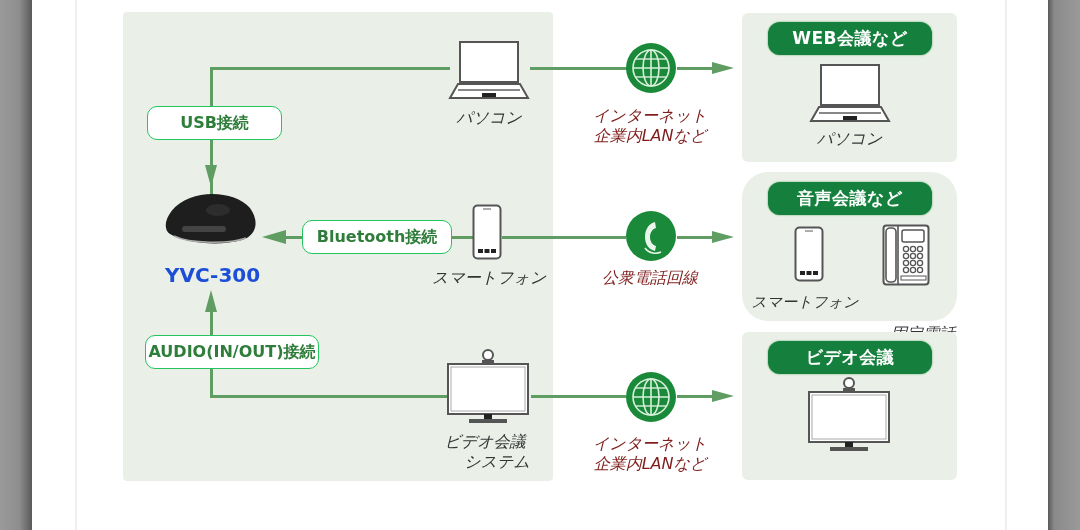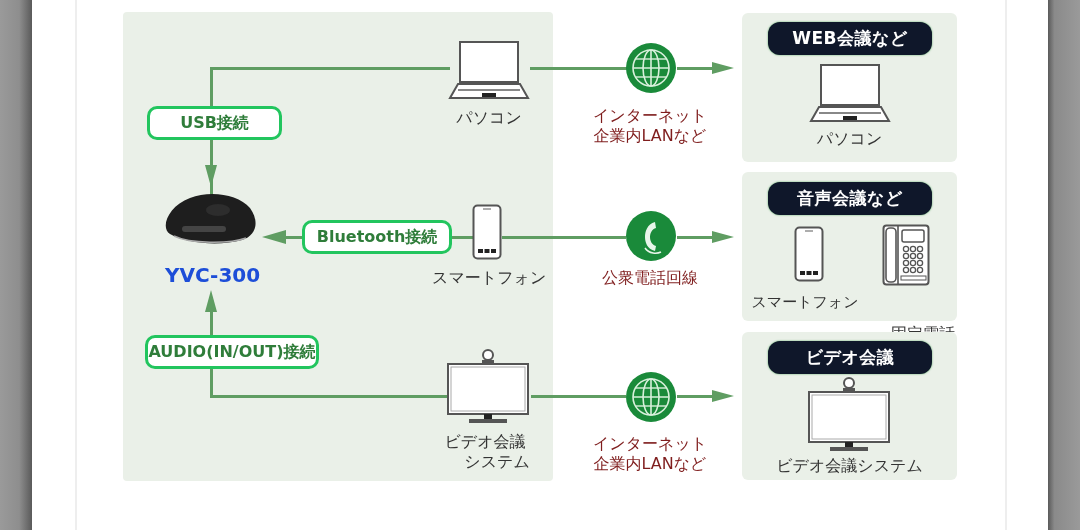--- a/index.html
+++ b/index.html
@@ -11,28 +11,28 @@
   .side-bar-right { position: absolute; left: 1048px; top: 0; width: 32px; height: 530px;
     background: linear-gradient(to right, #5a5a5a 0%, #8a8a8a 20%, #9a9a9a 100%); }
   .page { position: absolute; left: 32px; top: 0; width: 1016px; height: 530px; background: #ffffff; }
   .page-rule { position: absolute; top: 0; width: 2px; height: 530px; background: #eeeeee; }
 
   .panel-left { position: absolute; left: 123px; top: 12px; width: 430px; height: 469px;
     background: #eaf0e8; border-radius: 4px; }
   .result-box { position: absolute; left: 742px; width: 215px; background: #eaf0e8; border-radius: 6px; }
 
   .badge { position: absolute; left: 26px; width: 164px; height: 33px; border-radius: 12px;
-    background: #0f172a; color: #ffffff; font-size: 17px; font-weight: bold;
+    background: #15803d; color: #ffffff; font-size: 17px; font-weight: bold;
     display: flex; align-items: center; justify-content: center; letter-spacing: 0.5px;
     box-shadow: 0 0 2px #4ea35a; }
 
-  .label { position: absolute; font-size: 16px; color: #333333; text-align: center; white-space: nowrap; line-height: 20px; }
+  .label { position: absolute; font-size: 16px; color: #333333; text-align: center; white-space: nowrap; line-height: 20px; font-style: italic; }
   .label-green { color: #7f1d1d; font-weight: bold; }
 
-  .conn-pill { position: absolute; height: 34px; border: 3px solid #22c55e; border-radius: 10px;
+  .conn-pill { position: absolute; height: 34px; border: 1px solid #22c55e; border-radius: 10px;
     background: #ffffff; color: #2f7d3a; font-size: 16px; font-weight: bold;
     display: flex; align-items: center; justify-content: center; white-space: nowrap; }
 
   .line { position: absolute; background: #5f9d62; }
   .arrow-right { position: absolute; width: 0; height: 0; border-top: 6px solid transparent;
     border-bottom: 6px solid transparent; border-left: 22px solid #5f9d62; }
   .arrow-left { position: absolute; width: 0; height: 0; border-top: 7px solid transparent;
     border-bottom: 7px solid transparent; border-right: 24px solid #5f9d62; }
   .arrow-down { position: absolute; width: 0; height: 0; border-left: 6px solid transparent;
     border-right: 6px solid transparent; border-top: 22px solid #5f9d62; }
@@ -147,21 +147,21 @@
   <div class="badge" style="top:9px;">WEB会議など</div>
   <svg class="icon" style="left:67px; top:50px;" width="82" height="62" viewBox="0 0 82 62">
     <rect x="12" y="2" width="58" height="40" fill="#ffffff" stroke="#555" stroke-width="2"></rect>
     <polygon points="10,44 72,44 80,58 2,58" fill="#ffffff" stroke="#555" stroke-width="2"></polygon>
     <line x1="10" y1="50" x2="72" y2="50" stroke="#888" stroke-width="2"></line>
     <rect x="34" y="53" width="14" height="4" fill="#222"></rect>
   </svg>
   <div class="label" style="left:0; top:116px; width:215px;">パソコン</div>
 </div>
 
-<div class="result-box" style="top:172px; height:149px;">
+<div class="result-box" style="top:172px; height:149px;border-radius:26px;">
   <div class="badge" style="top:10px;">音声会議など</div>
   <svg class="icon" style="left:52px; top:54px;" width="30" height="56" viewBox="0 0 30 56">
     <rect x="1.5" y="1.5" width="27" height="53" rx="4" fill="#ffffff" stroke="#555" stroke-width="2"></rect>
     <line x1="11" y1="5" x2="19" y2="5" stroke="#777" stroke-width="1.2"></line>
     <rect x="6" y="45" width="5" height="4" fill="#222"></rect>
     <rect x="12.5" y="45" width="5" height="4" fill="#222"></rect>
     <rect x="19" y="45" width="5" height="4" fill="#222"></rect>
   </svg>
   <svg class="icon" style="left:140px; top:52px;" width="48" height="62" viewBox="0 0 48 62">
     <rect x="1.5" y="1.5" width="45" height="59" rx="3" fill="#ffffff" stroke="#555" stroke-width="2"></rect>
@@ -191,14 +191,13 @@
 <div class="result-box" style="top:332px; height:148px;">
   <div class="badge" style="top:9px;">ビデオ会議</div>
   <svg class="icon" style="left:64px; top:44px;" width="86" height="78" viewBox="0 0 86 78">
     <circle cx="43" cy="7" r="5" fill="#ffffff" stroke="#555" stroke-width="2"></circle>
     <rect x="37" y="12" width="12" height="4" fill="#555"></rect>
     <rect x="3" y="16" width="80" height="50" fill="#ffffff" stroke="#555" stroke-width="2"></rect>
     <rect x="6" y="19" width="74" height="44" fill="#ffffff" stroke="#aaa" stroke-width="1"></rect>
     <rect x="39" y="66" width="8" height="5" fill="#222"></rect>
     <rect x="24" y="71" width="38" height="4" fill="#555"></rect>
   </svg>
-  <div class="label" style="left:0; top:124px; width:215px;">ビデオ会議システム</div>
 </div>
 
 </body></html>

